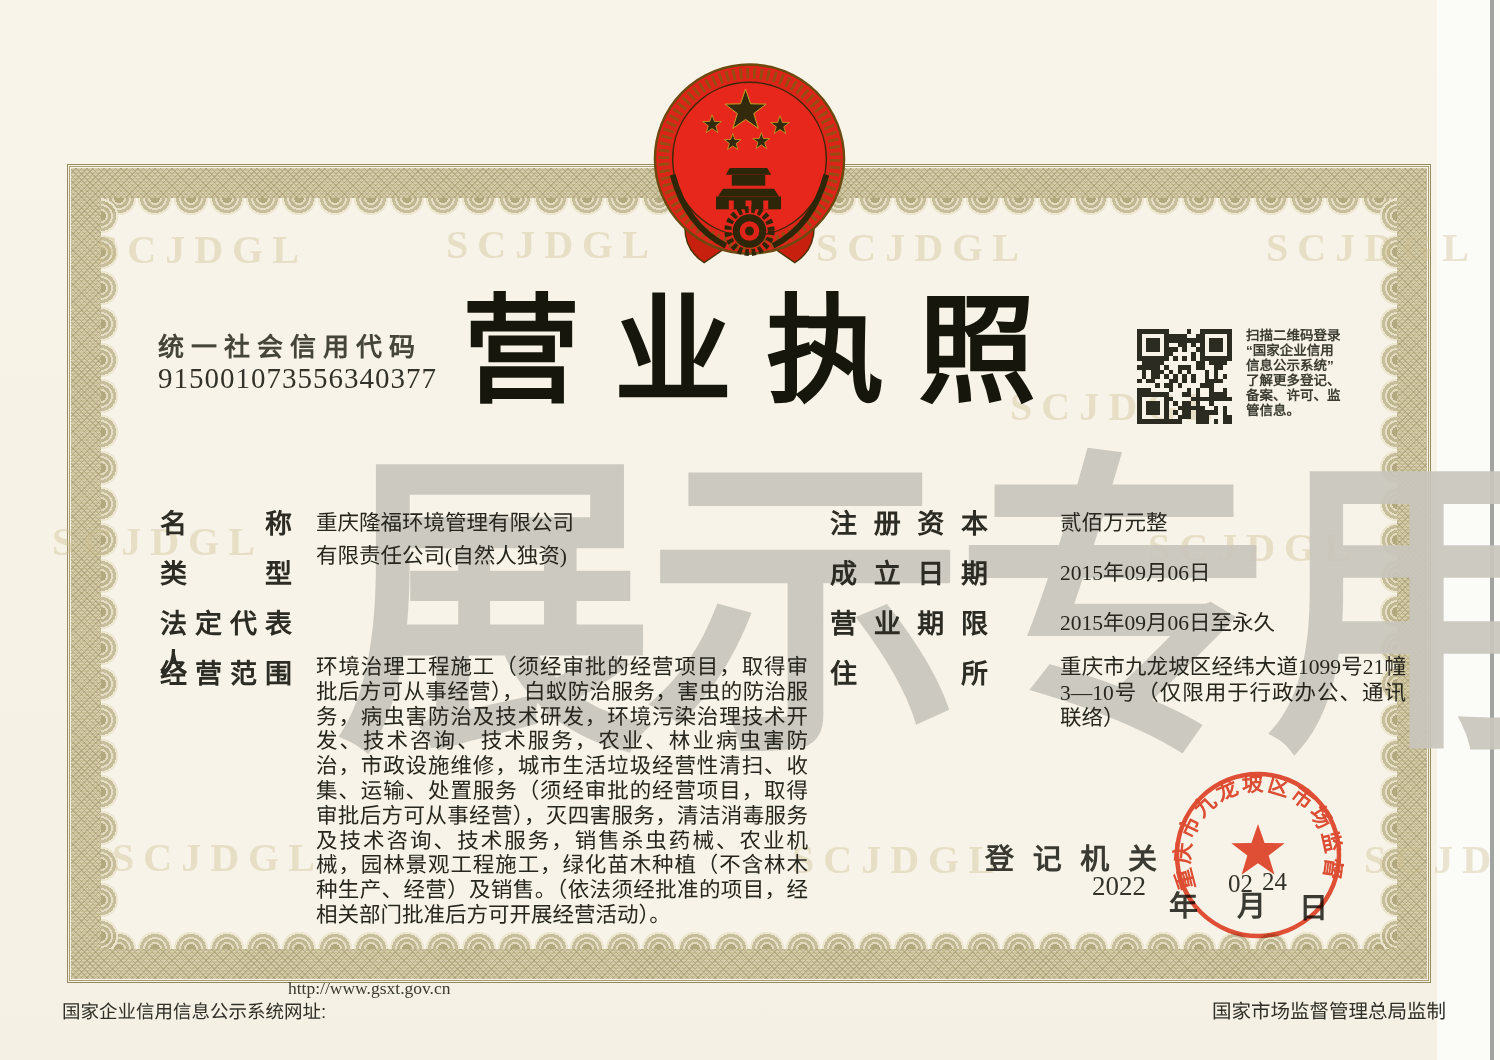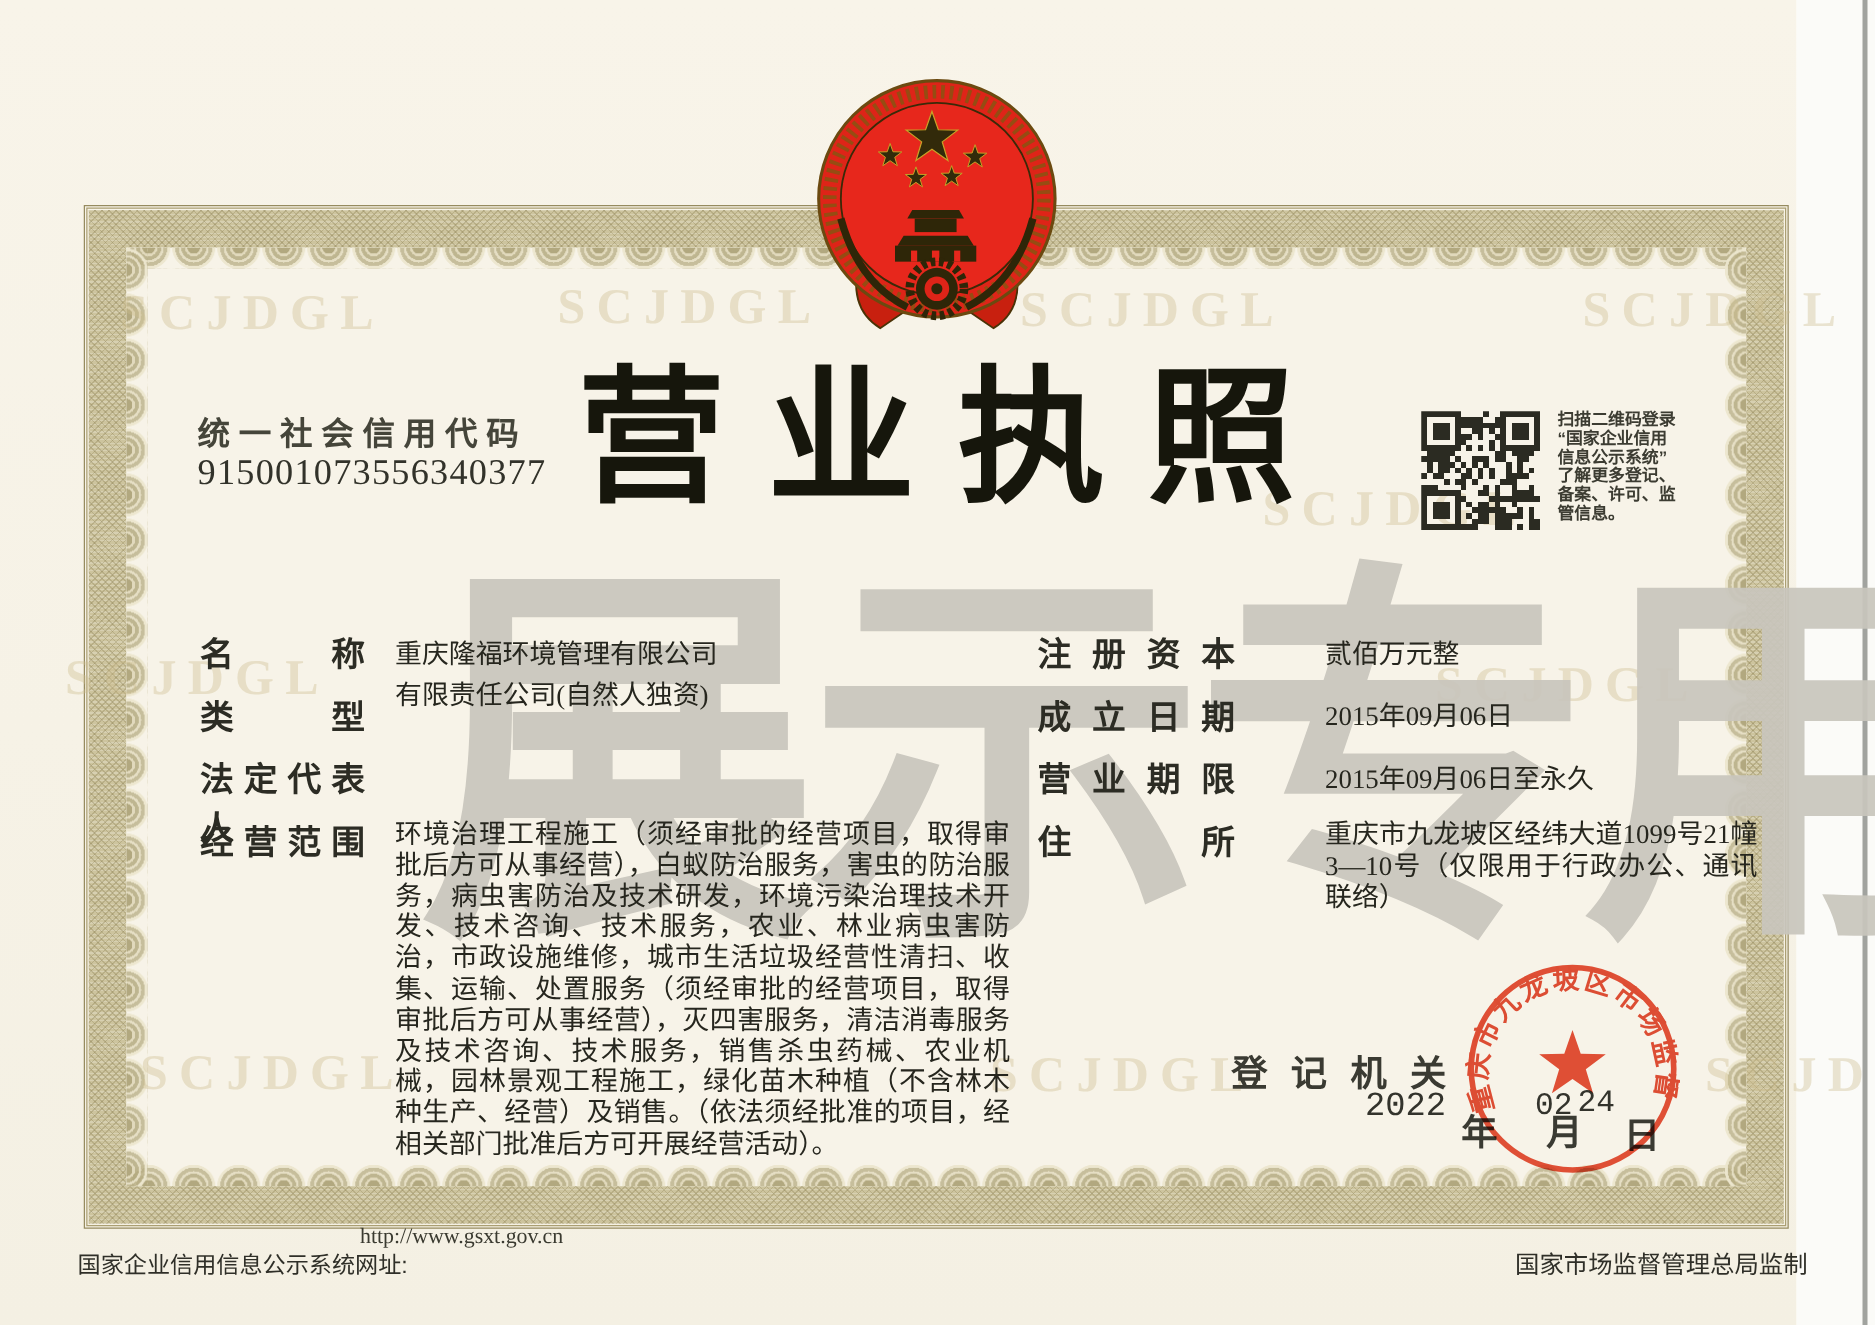--- a/index.html
+++ b/index.html
@@ -54,21 +54,21 @@
     text-align:justify;text-align-last:justify;}
   .flabel.l{left:160px;width:132px;}
   .flabel.r{left:830px;width:158px;}
   .fvalue{position:absolute;font-family:"Liberation Serif",serif;font-size:21.5px;color:#26261e;}
   .fvalue.l{left:316px;width:492px;}
   .fvalue.r{left:1024px;width:346px;margin-left:36px;}
   .just{text-align:justify;line-height:24.8px;}
 
   #reg-label{left:985px;top:835px;width:172px;font-size:29px;font-weight:600;color:#3a3a32;
     text-align:justify;text-align-last:justify;}
-  .dt{position:absolute;z-index:6;font-family:Liberation Mono, monospace;color:#33332c;}
+  .dt{position:absolute;z-index:6;font-family:Liberation Serif, serif;color:#33332c;}
   .dt-cjk{font-family:"Liberation Sans",sans-serif;font-weight:600;font-size:29px;color:#3a3a32;}
 
   #seal{position:absolute;left:1172px;top:769px;width:172px;height:172px;z-index:8;
     mix-blend-mode:multiply;opacity:.93;}
   #emblem{position:absolute;left:651px;top:57px;width:197px;height:216px;z-index:9;}
 
   #site-url{left:288px;top:978px;font-family:"Liberation Serif",serif;font-size:17.5px;color:#3a3a30;}
   #site-label{left:62px;top:997px;font-size:18.5px;font-weight:500;color:#2f2f28;}
   #producer{left:1212px;top:995px;font-size:19.5px;font-weight:500;color:#2f2f28;}
 </style>

